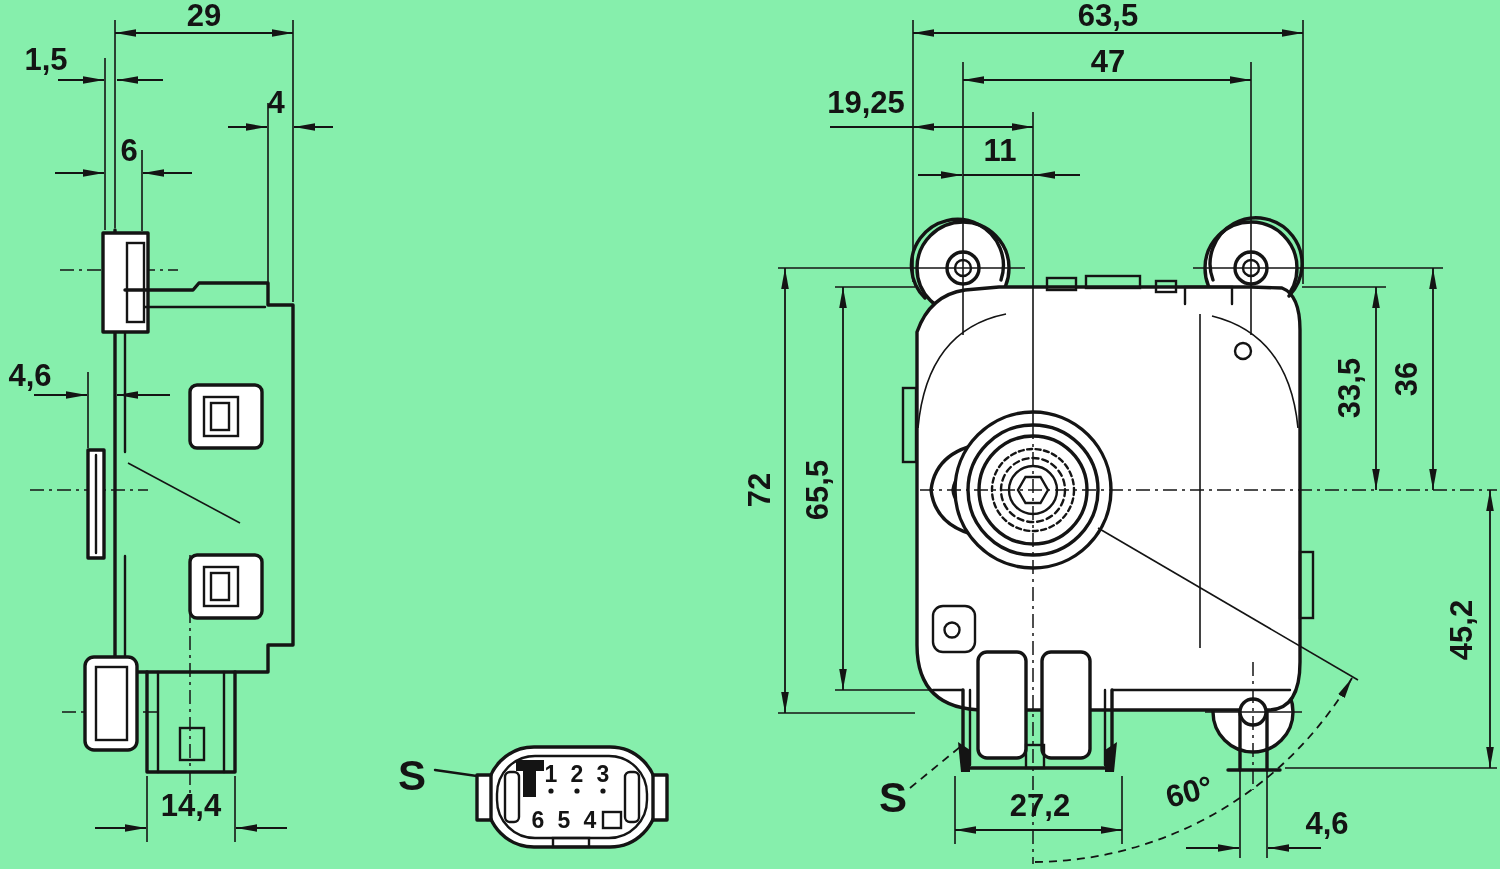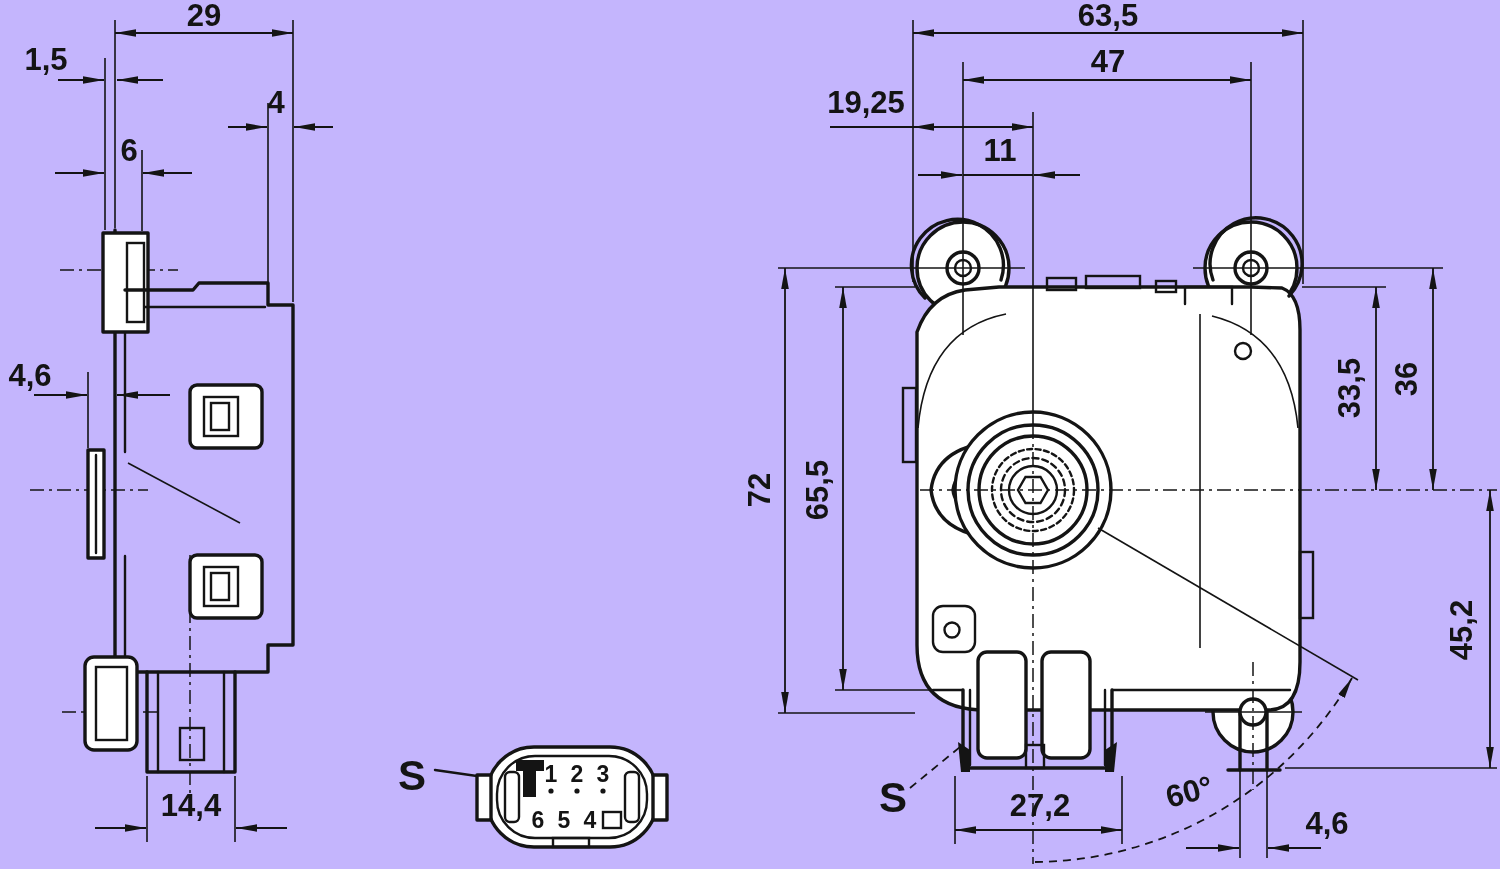--- a/index.html
+++ b/index.html
@@ -1,16 +1,16 @@
 <!DOCTYPE html>
 <html><head>
 <meta charset="utf-8">
 <style>
   html,body{margin:0;padding:0;background:#ffffff;}
-  .sheet{position:relative;width:1500px;height:869px;background:#c4b5fd;overflow:hidden;
+  .sheet{position:relative;width:1500px;height:869px;background:#86efac;overflow:hidden;
          font-family:"Liberation Sans", sans-serif;}
   svg{display:block;width:1500px;height:869px;}
   .obj{stroke:#141414;stroke-width:3.4;fill:none;stroke-linecap:round;stroke-linejoin:round;}
   .objf{stroke:#141414;stroke-width:3.4;fill:#ffffff;stroke-linejoin:round;}
   .obj2{stroke:#141414;stroke-width:2.4;fill:none;stroke-linecap:round;}
   .thin{stroke:#141414;stroke-width:1.6;fill:none;}
   .dim{stroke:#141414;stroke-width:1.8;fill:none;}
   .cl{stroke:#141414;stroke-width:1.5;fill:none;stroke-dasharray:14 5 3 5;}
   .dash{stroke:#141414;stroke-width:1.8;fill:none;stroke-dasharray:8 6;}
   .lbl{font-family:"Liberation Sans", sans-serif;font-weight:bold;font-size:31px;fill:#141414;}

